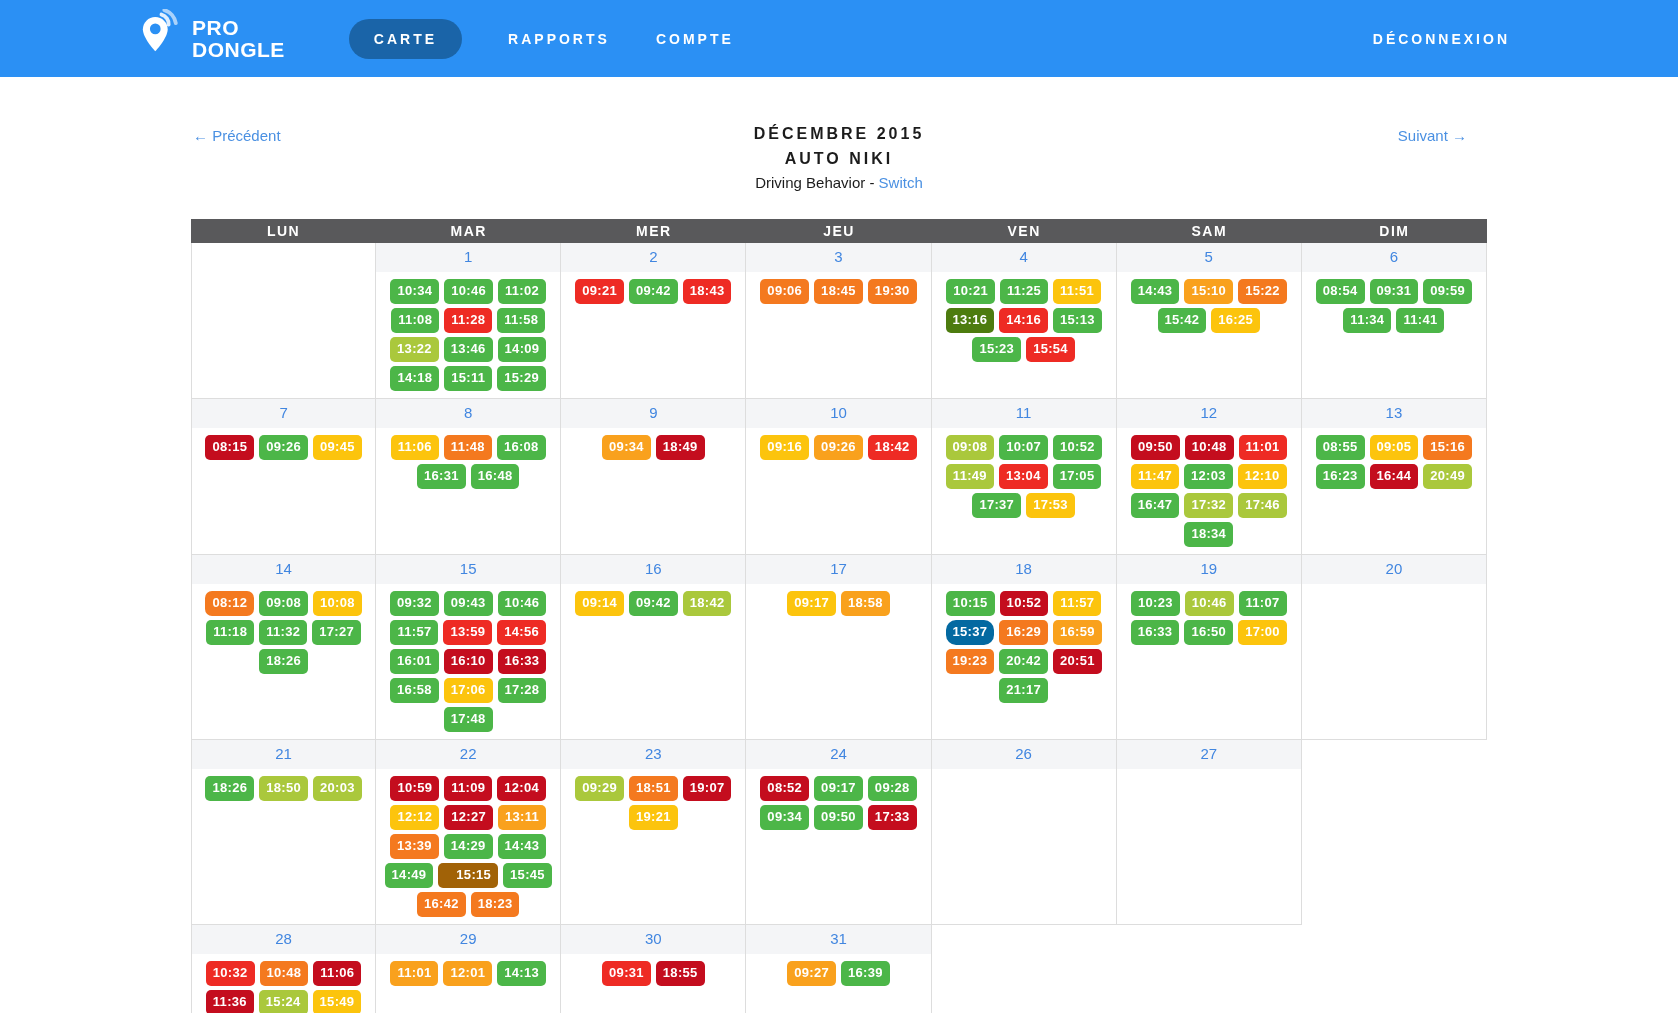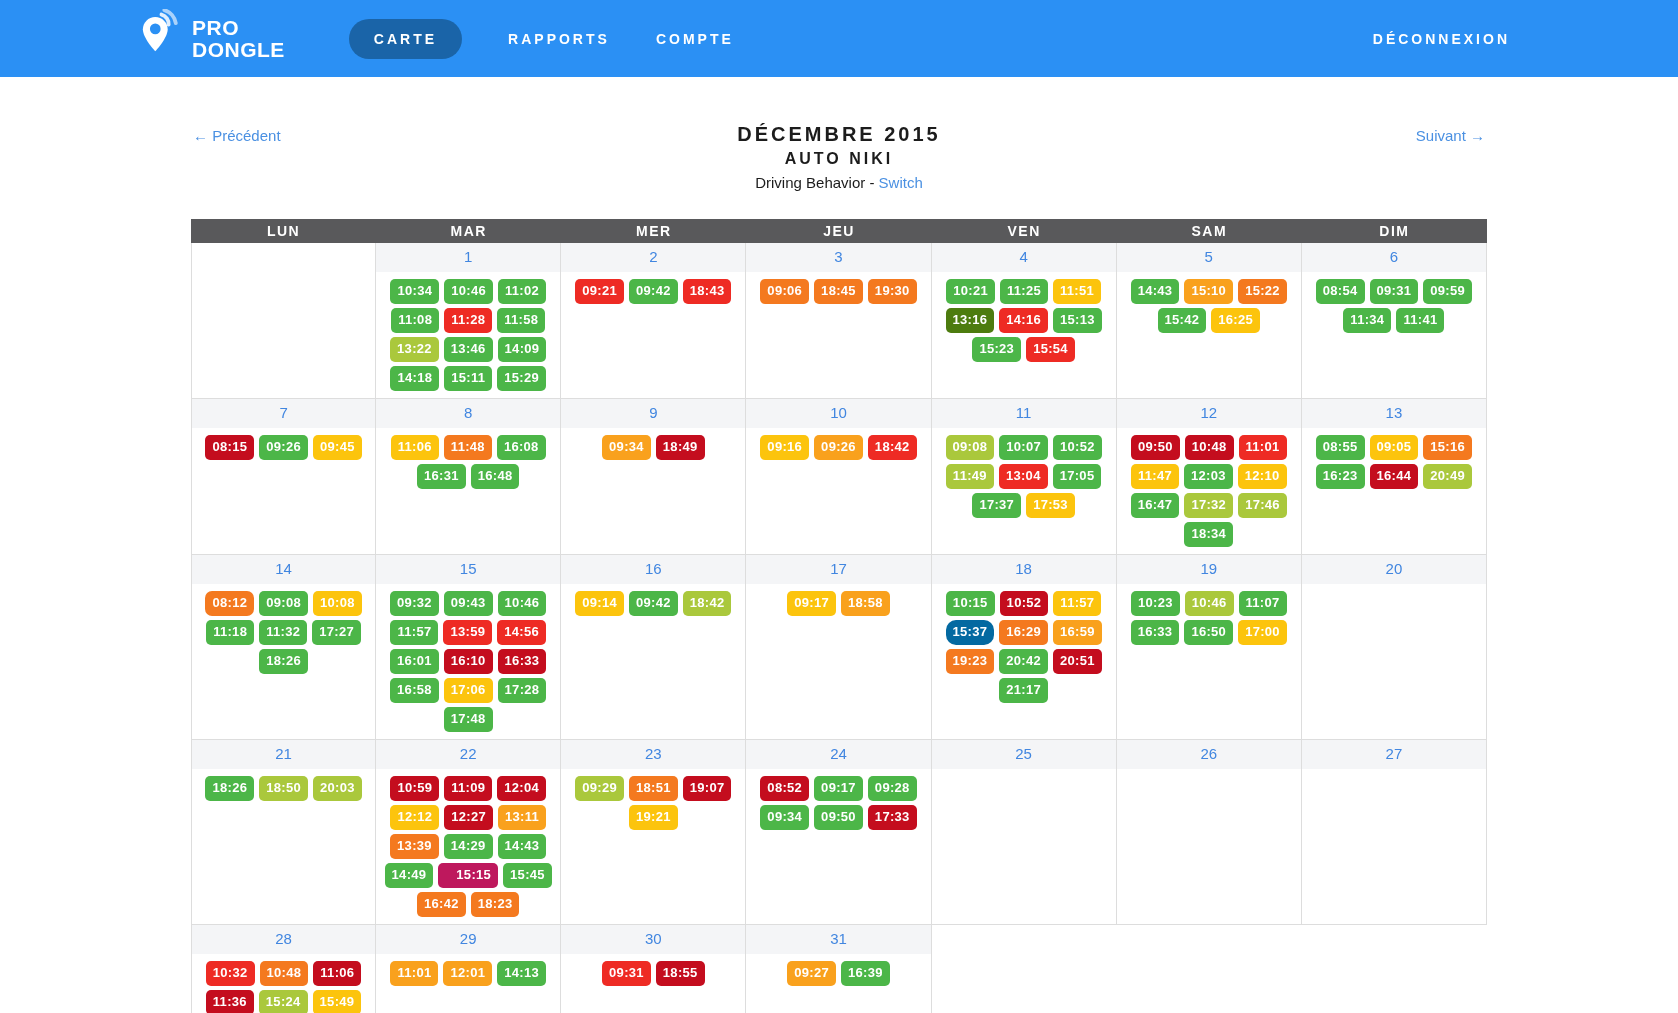--- a/index.html
+++ b/index.html
@@ -17,23 +17,23 @@
   .navlink { color: #fff; font-weight: bold; font-size: 14px; letter-spacing: 3px;
     text-decoration: none; white-space: nowrap; }
   .navlink.active { background: #1A64A8; border-radius: 20px; padding: 12px 25px; }
   .logout { margin-left: auto; }
 
   
   .content { width: 1296px; margin: 0 auto; position: relative; padding-top: 46px; }
   .pagelink { position: absolute; top: 50px; font-size: 15px; color: #4A90E2;
     text-decoration: none; }
   .pagelink.prev { left: 2px; }
-  .pagelink.next { right: 2px; }
+  .pagelink.next { right: 20px; }
   .titleblock { text-align: center; }
-  .title-month { font-size: 20px; font-weight: bold; letter-spacing: 3px; color: #1c1c1c; line-height: 22px; }
+  .title-month { font-size: 16px; font-weight: bold; letter-spacing: 3px; color: #1c1c1c; line-height: 22px; }
   .title-vehicle { font-size: 16px; font-weight: bold; letter-spacing: 3px; color: #1c1c1c; line-height: 21px; margin-top: 3px; }
   .subtitle { font-size: 15px; color: #1c1c1c; line-height: 20px; margin-top: 4px; }
   .subtitle a { color: #4A90E2; text-decoration: none; }
 
   
   .calendar { margin-top: 26px; }
   .cal-header { display: grid; grid-template-columns: repeat(7, 1fr); background: #59595B;
     height: 24px; align-items: center; }
   .dayname { color: #fff; font-weight: bold; font-size: 14px; letter-spacing: 1.5px;
     text-align: center; }
@@ -340,21 +340,21 @@
               <span class="badge" style="background: rgb(196, 13, 30);">10:59</span>
               <span class="badge" style="background: rgb(196, 13, 30);">11:09</span>
               <span class="badge" style="background: rgb(196, 13, 30);">12:04</span>
               <span class="badge" style="background: rgb(252, 196, 13);">12:12</span>
               <span class="badge" style="background: rgb(196, 13, 30);">12:27</span>
               <span class="badge" style="background: rgb(249, 161, 29);">13:11</span>
               <span class="badge" style="background: rgb(244, 121, 31);">13:39</span>
               <span class="badge" style="background: rgb(76, 182, 72);">14:29</span>
               <span class="badge" style="background: rgb(76, 182, 72);">14:43</span>
               <span class="badge" style="background: rgb(76, 182, 72);">14:49</span>
-              <span class="badge" style="background: #be185d; padding-left: 18px;">15:15</span>
+              <span class="badge" style="background: #a16207; padding-left: 18px;">15:15</span>
               <span class="badge" style="background: rgb(76, 182, 72);">15:45</span>
               <span class="badge" style="background: rgb(244, 121, 31);">16:42</span>
               <span class="badge" style="background: rgb(244, 121, 31);">18:23</span>
             </div>
           </div>
           <div class="cell">
             <div class="daynum">23</div>
             <div class="times">
               <span class="badge" style="background: rgb(170, 200, 60);">09:29</span>
               <span class="badge" style="background: rgb(244, 121, 31);">18:51</span>
@@ -365,24 +365,20 @@
           <div class="cell">
             <div class="daynum">24</div>
             <div class="times">
               <span class="badge" style="background: rgb(196, 13, 30);">08:52</span>
               <span class="badge" style="background: rgb(76, 182, 72);">09:17</span>
               <span class="badge" style="background: rgb(76, 182, 72);">09:28</span>
               <span class="badge" style="background: rgb(76, 182, 72);">09:34</span>
               <span class="badge" style="background: rgb(76, 182, 72);">09:50</span>
               <span class="badge" style="background: rgb(196, 13, 30);">17:33</span>
             </div>
-          </div>
-          <div class="cell">
-            <div class="daynum">25</div>
-            <div class="times"></div>
           </div>
           <div class="cell">
             <div class="daynum">26</div>
             <div class="times"></div>
           </div>
           <div class="cell">
             <div class="daynum">27</div>
             <div class="times"></div>
           </div>
         </div>

